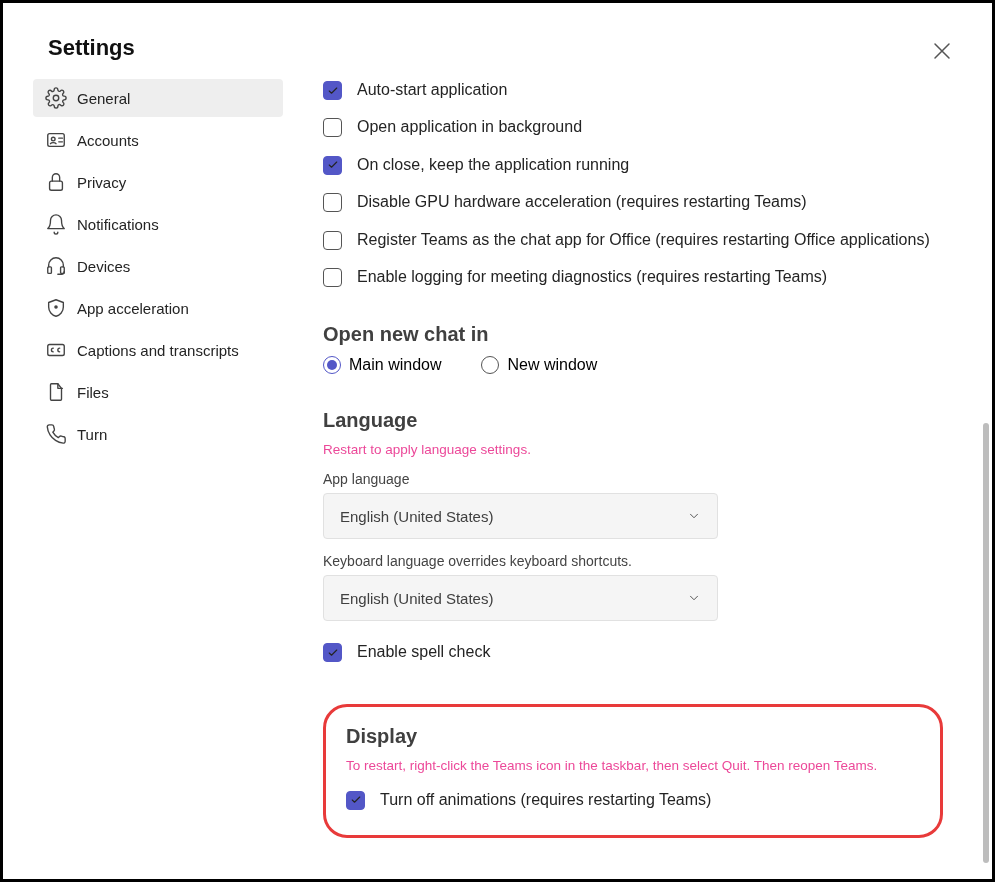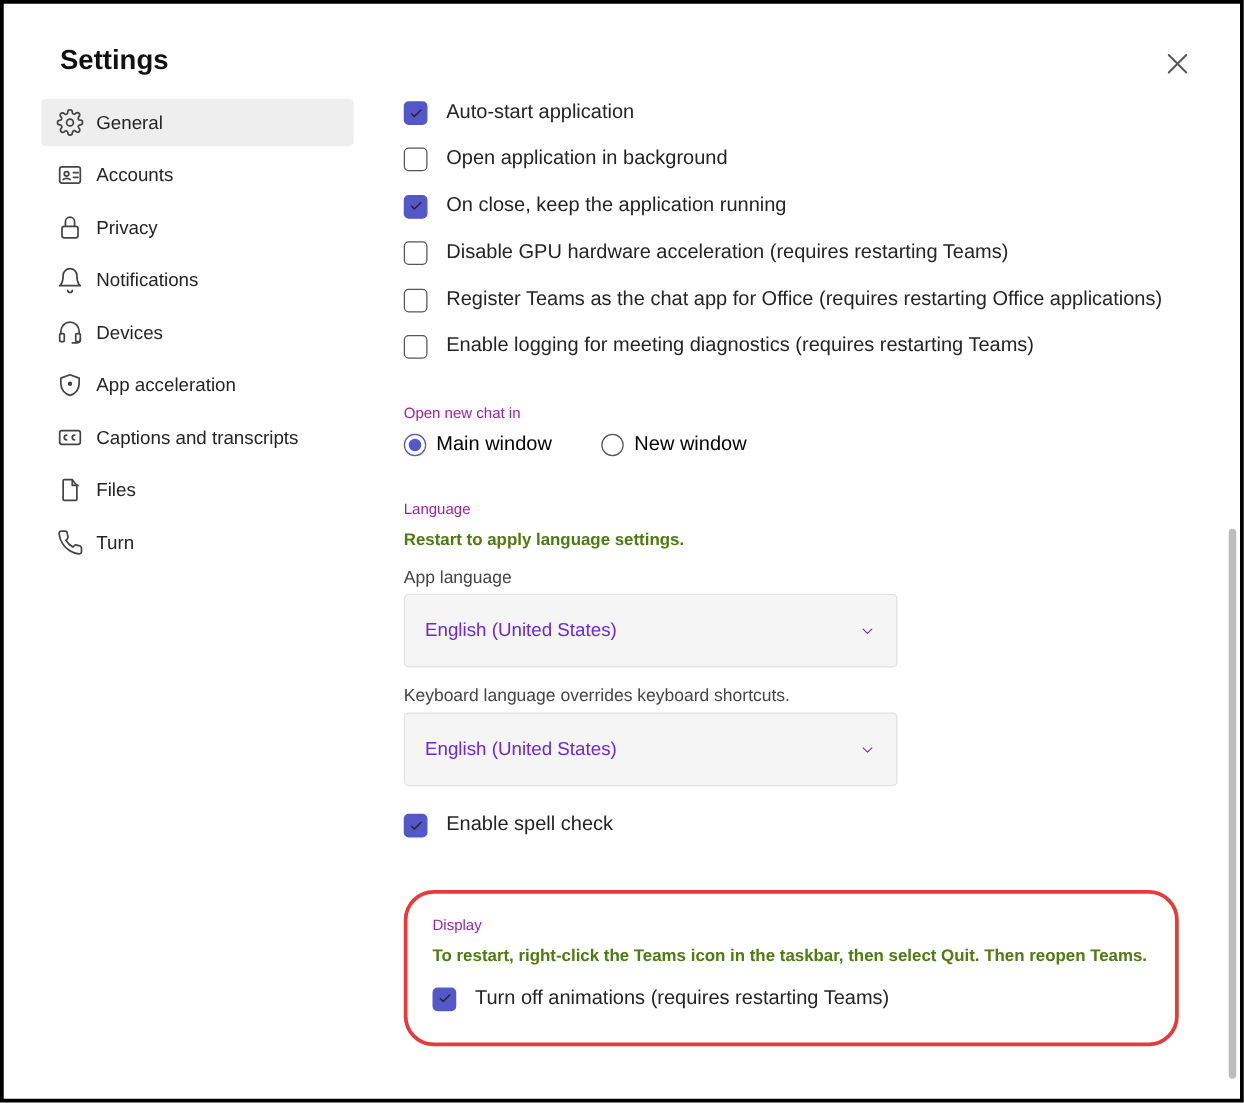--- a/index.html
+++ b/index.html
@@ -87,31 +87,30 @@
       cursor: pointer;
       background: #fff;
     }
     .chk.checked {
       background: #5357c7;
       border-color: #5357c7;
     }
     .chk.checked svg { display: block; }
     .chk svg { display: none; }
     .section-title {
-      font-size: 12px;
-      font-weight: 400;
-      color: #a21caf;
+      font-size: 20px;
+      font-weight: 700;
+      color: #404040;
       margin-top: 35px;
       margin-bottom: 10px;
     }
     .sub-text {
       font-size: 13.5px;
-      color: #4d7c0f;
+      color: #ec4899;
       margin-bottom: 12px;
-      font-weight: bold;
     }
     .field-label {
       font-size: 14px;
       color: #444;
       margin-bottom: 6px;
       margin-top: 14px;
     }
     .radio-row {
       display: flex;
       gap: 40px;
@@ -129,30 +128,30 @@
       justify-content: center;
     }
     .radio-outer.selected { border-color: #5357c7; }
     .radio-inner {
       width: 10px; height: 10px;
       border-radius: 50%;
       background: #5357c7;
     }
     .dropdown {
       width: 395px;
-      height: 59px;
+      height: 46px;
       border: 1px solid #e1e1e1;
       background: #f5f5f5;
       border-radius: 4px;
       display: flex;
       align-items: center;
       justify-content: space-between;
       padding: 0 16px;
       font-size: 15px;
-      color: #6d28d9;
+      color: #404040;
       cursor: pointer;
       margin-bottom: 4px;
       gap: 16px;
     }
     .callout {
       border: 3px solid #e83a3a;
       border-radius: 24px;
       padding: 18px 20px 24px 20px;
       margin-top: 40px;
       width: 620px;

